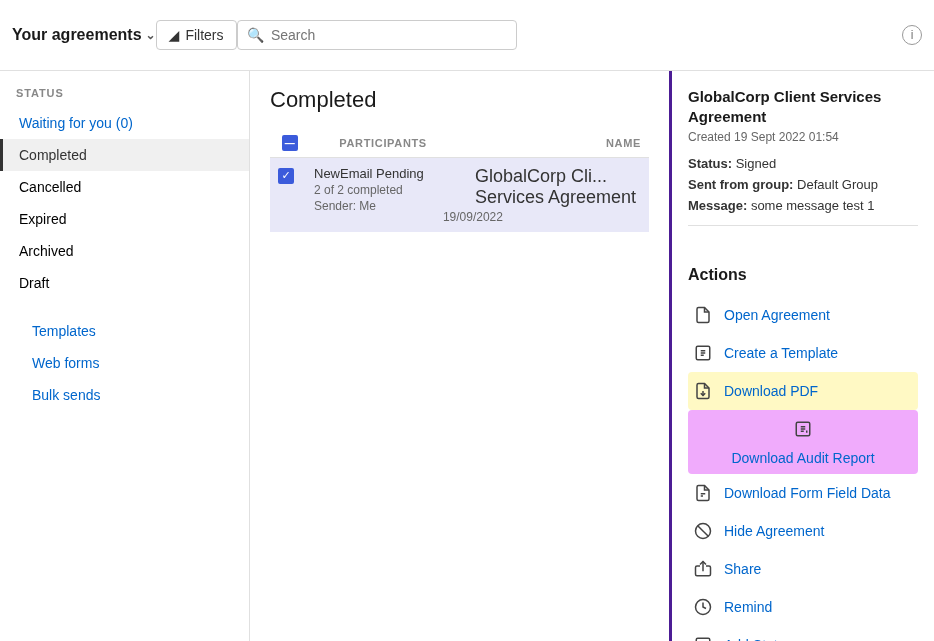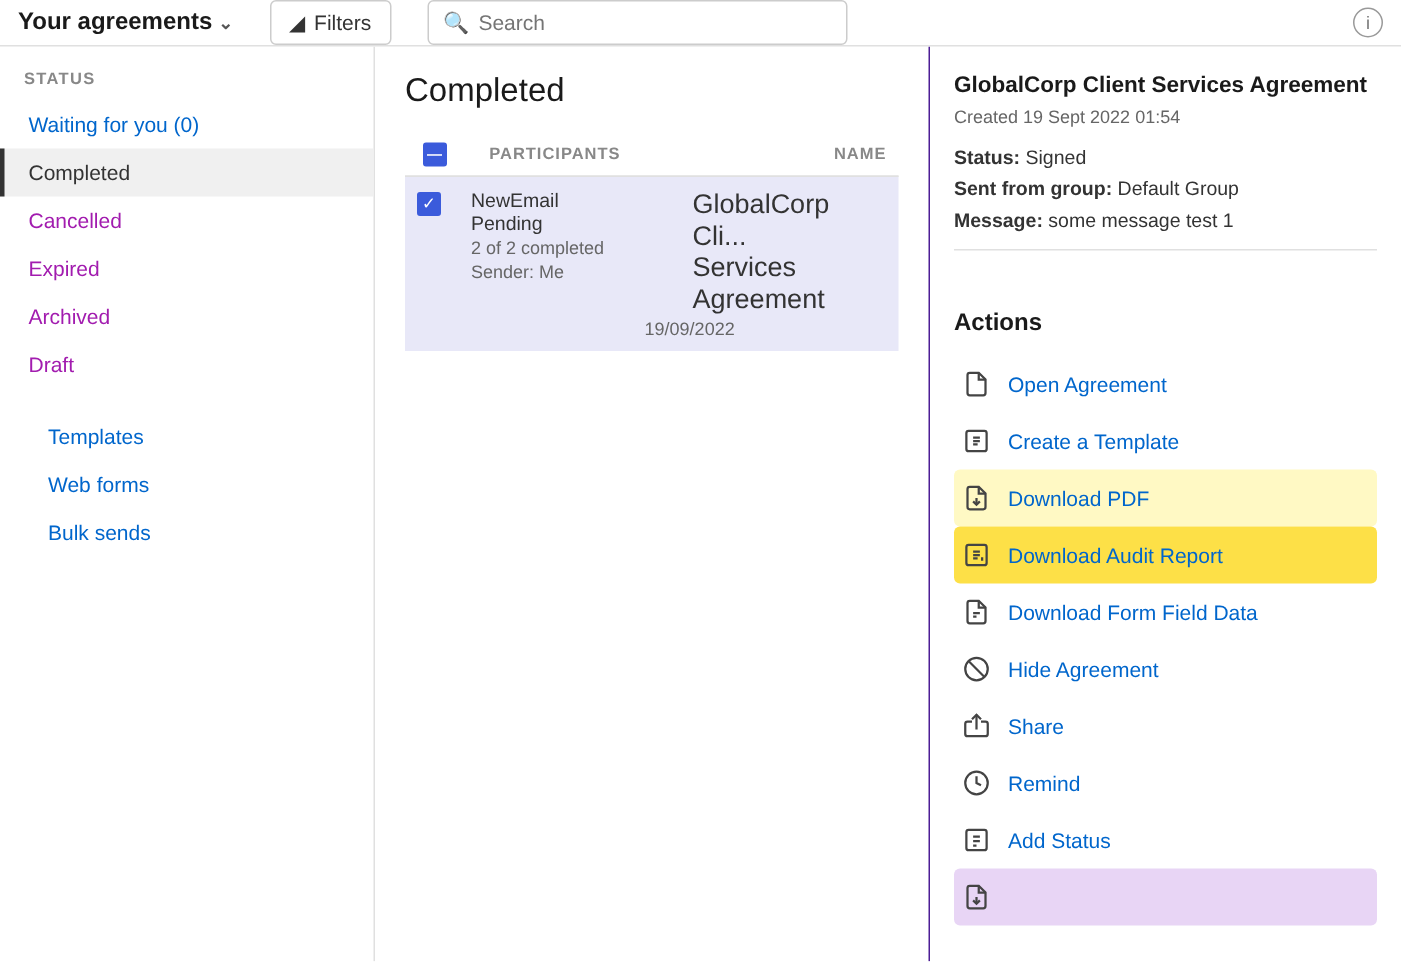--- a/index.html
+++ b/index.html
@@ -1,36 +1,36 @@
 <!DOCTYPE html>
 <html><head>
   <meta charset="utf-8">
   <style>
     * { box-sizing: border-box; margin: 0; padding: 0; }
     body { font-family: -apple-system, BlinkMacSystemFont, 'Segoe UI', Arial, sans-serif; font-size: 14px; color: #333; background: #fff; height: 641px; width: 934px; overflow: hidden; display: flex; flex-direction: column; }
 
     
-    .top-bar { display: flex; align-items: center; padding: 0 12px; border-bottom: 1px solid #e0e0e0; gap: 24px; flex-shrink: 0; }
+    .top-bar { display: flex; align-items: center; padding: 20px 12px; border-bottom: 1px solid #e0e0e0; gap: 0; flex-shrink: 0; }
     .your-agreements { font-size: 16px; font-weight: 600; color: #1a1a1a; display: flex; align-items: center; gap: 4px; cursor: pointer; }
     .chevron-down { font-size: 12px; color: #555; }
     .filters-btn { display: flex; align-items: center; gap: 6px; padding: 6px 12px; border: 1px solid #ccc; border-radius: 4px; background: #fff; cursor: pointer; font-size: 14px; color: #333; }
     .filter-icon { color: #333; }
     .search-box { display: flex; align-items: center; flex: 1; max-width: 280px; border: 1px solid #ccc; border-radius: 4px; padding: 6px 10px; gap: 6px; }
     .search-input { border: none; outline: none; flex: 1; font-size: 14px; color: #999; background: transparent; }
     .info-icon { margin-left: auto; width: 20px; height: 20px; border-radius: 50%; border: 1px solid #999; display: flex; align-items: center; justify-content: center; font-size: 12px; color: #777; cursor: pointer; }
 
     
     .main { display: flex; flex: 1; overflow: hidden; }
 
     
     .sidebar { width: 250px; border-right: 1px solid #e0e0e0; padding: 16px 0; flex-shrink: 0; overflow-y: auto; }
     .status-label { font-size: 11px; font-weight: 700; color: #888; letter-spacing: 0.08em; padding: 0 16px 8px; }
     .sidebar-item { padding: 8px 16px; cursor: pointer; color: #0066cc; font-size: 14px; border-left: 3px solid transparent; }
     .sidebar-item.active { background: #f0f0f0; border-left: 3px solid #333; color: #333; font-weight: 500; }
-    .sidebar-item.plain { color: #a21caf; }
+    .sidebar-item.plain { color: #000000; }
     .sidebar-divider { height: 16px; }
     .sidebar-section-item { padding: 8px 32px; cursor: pointer; color: #0066cc; font-size: 14px; }
 
     
     .content { flex: 1; padding: 16px 20px; overflow-y: auto; }
     .content-title { font-size: 22px; font-weight: 400; color: #1a1a1a; margin-bottom: 16px; }
 
     
     .agreement-table { width: 100%; border-collapse: collapse; }
     .agreement-table th { text-align: right; font-size: 11px; font-weight: 700; color: #888; letter-spacing: 0.06em; padding: 6px 8px; border-bottom: 1px solid #e0e0e0; }
@@ -41,34 +41,34 @@
     .checkbox.checked { background: #3b5bdb; border: 2px solid #3b5bdb; }
     .checkbox.checked::after { content: '✓'; color: #fff; font-size: 11px; }
     .checkbox.indeterminate { background: #3b5bdb; border: 2px solid #3b5bdb; }
     .checkbox.indeterminate::after { content: '—'; color: #fff; font-size: 10px; }
     .participant-name { font-size: 13px; font-weight: 500; color: #333; }
     .participant-sub { font-size: 12px; color: #666; margin-top: 2px; }
     .agreement-name { font-size: 18px; color: #333; margin-left: 32px; }
     .agreement-date { font-size: 12px; color: #666; margin-top: 2px; }
 
     
-    .right-panel { width: 315px; border-left: 1px solid #4c1d95; padding: 16px; flex-shrink: 0; overflow-y: auto; }
+    .right-panel { width: 265px; border-left: 3px solid #4c1d95; padding: 16px; flex-shrink: 0; overflow-y: auto; }
     .panel-title { font-size: 15px; font-weight: 700; color: #1a1a1a; margin-bottom: 4px; line-height: 1.3; }
     .panel-meta { font-size: 12px; color: #666; margin-bottom: 12px; }
     .panel-field { font-size: 13px; color: #333; margin-bottom: 6px; }
     .panel-field span.label { font-weight: 600; }
     .panel-divider { border: none; border-top: 1px solid #e0e0e0; margin: 12px 0; }
 
     .actions-title { font-size: 16px; font-weight: 700; color: #1a1a1a; margin-bottom: 12px; margin-top: 40px; }
 
     .action-item { display: flex; align-items: center; gap: 10px; padding: 8px 4px; cursor: pointer; border-radius: 4px; }
     .action-icon { width: 22px; height: 22px; display: flex; align-items: center; justify-content: center; font-size: 16px; flex-shrink: 0; color: #444; }
     .action-label { font-size: 14px; color: #0066cc; text-decoration: none; }
     .action-item.highlighted-yellow { background: #fff9c4; border-radius: 4px; }
-    .action-item.highlighted-teal { background: #fde047; border-radius: 4px; }
+    .action-item.highlighted-teal { background: #f0abfc; border-radius: 4px; flex-direction: column; }
     .action-item.highlighted-purple { background: #e8d5f5; border-radius: 4px; }
 
     
     .icon-search { color: #999; }
   </style>
 </head>
 <body>
 
 <div class="top-bar">
   <div class="your-agreements">

